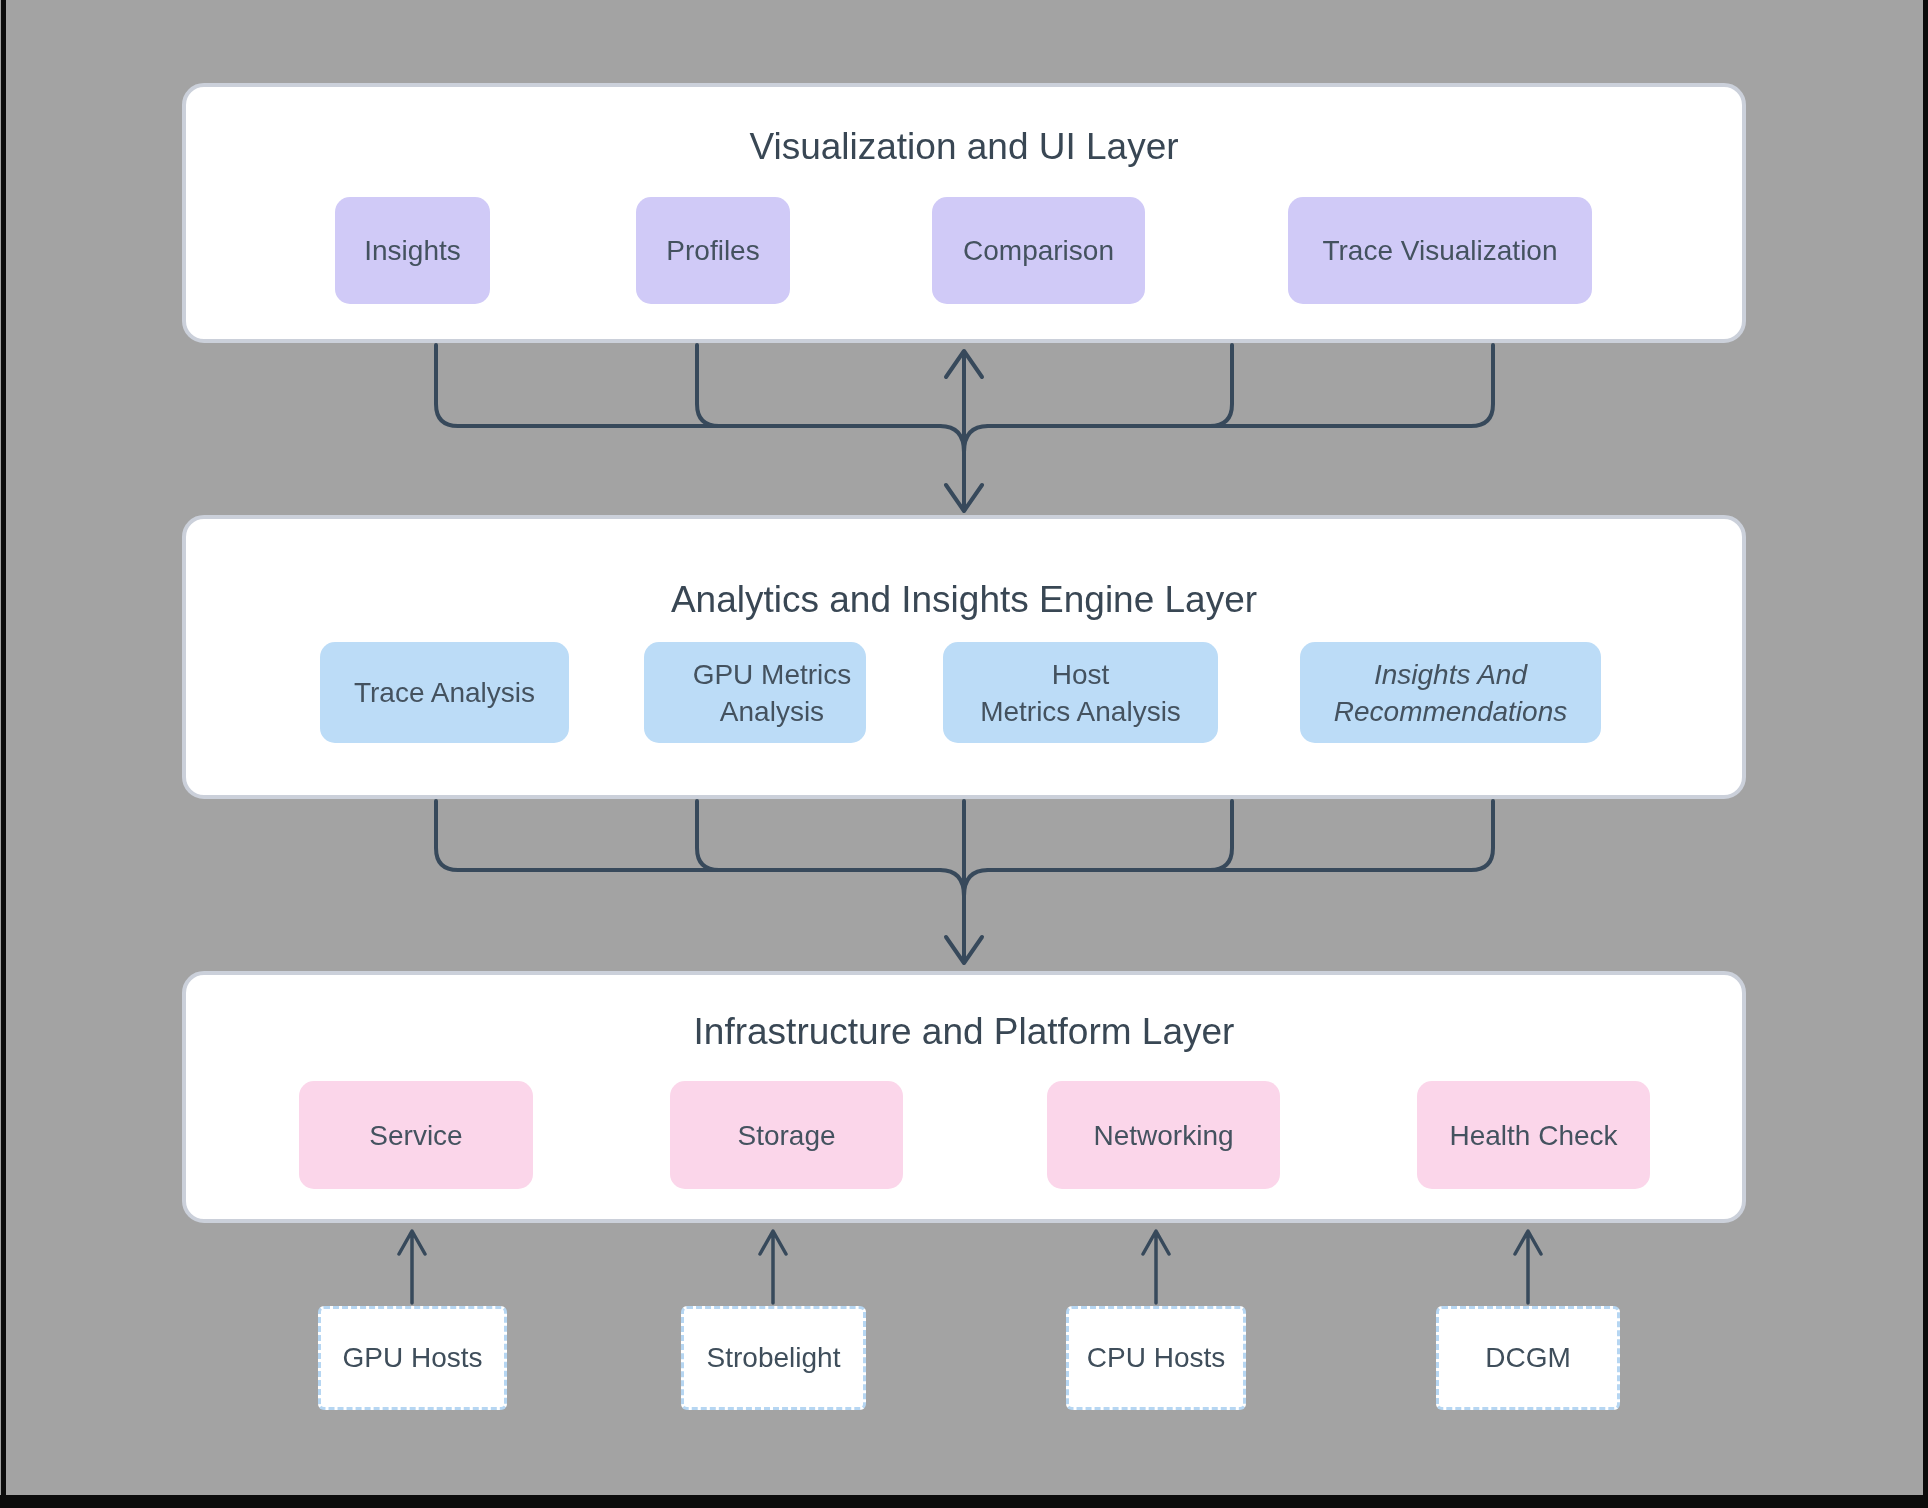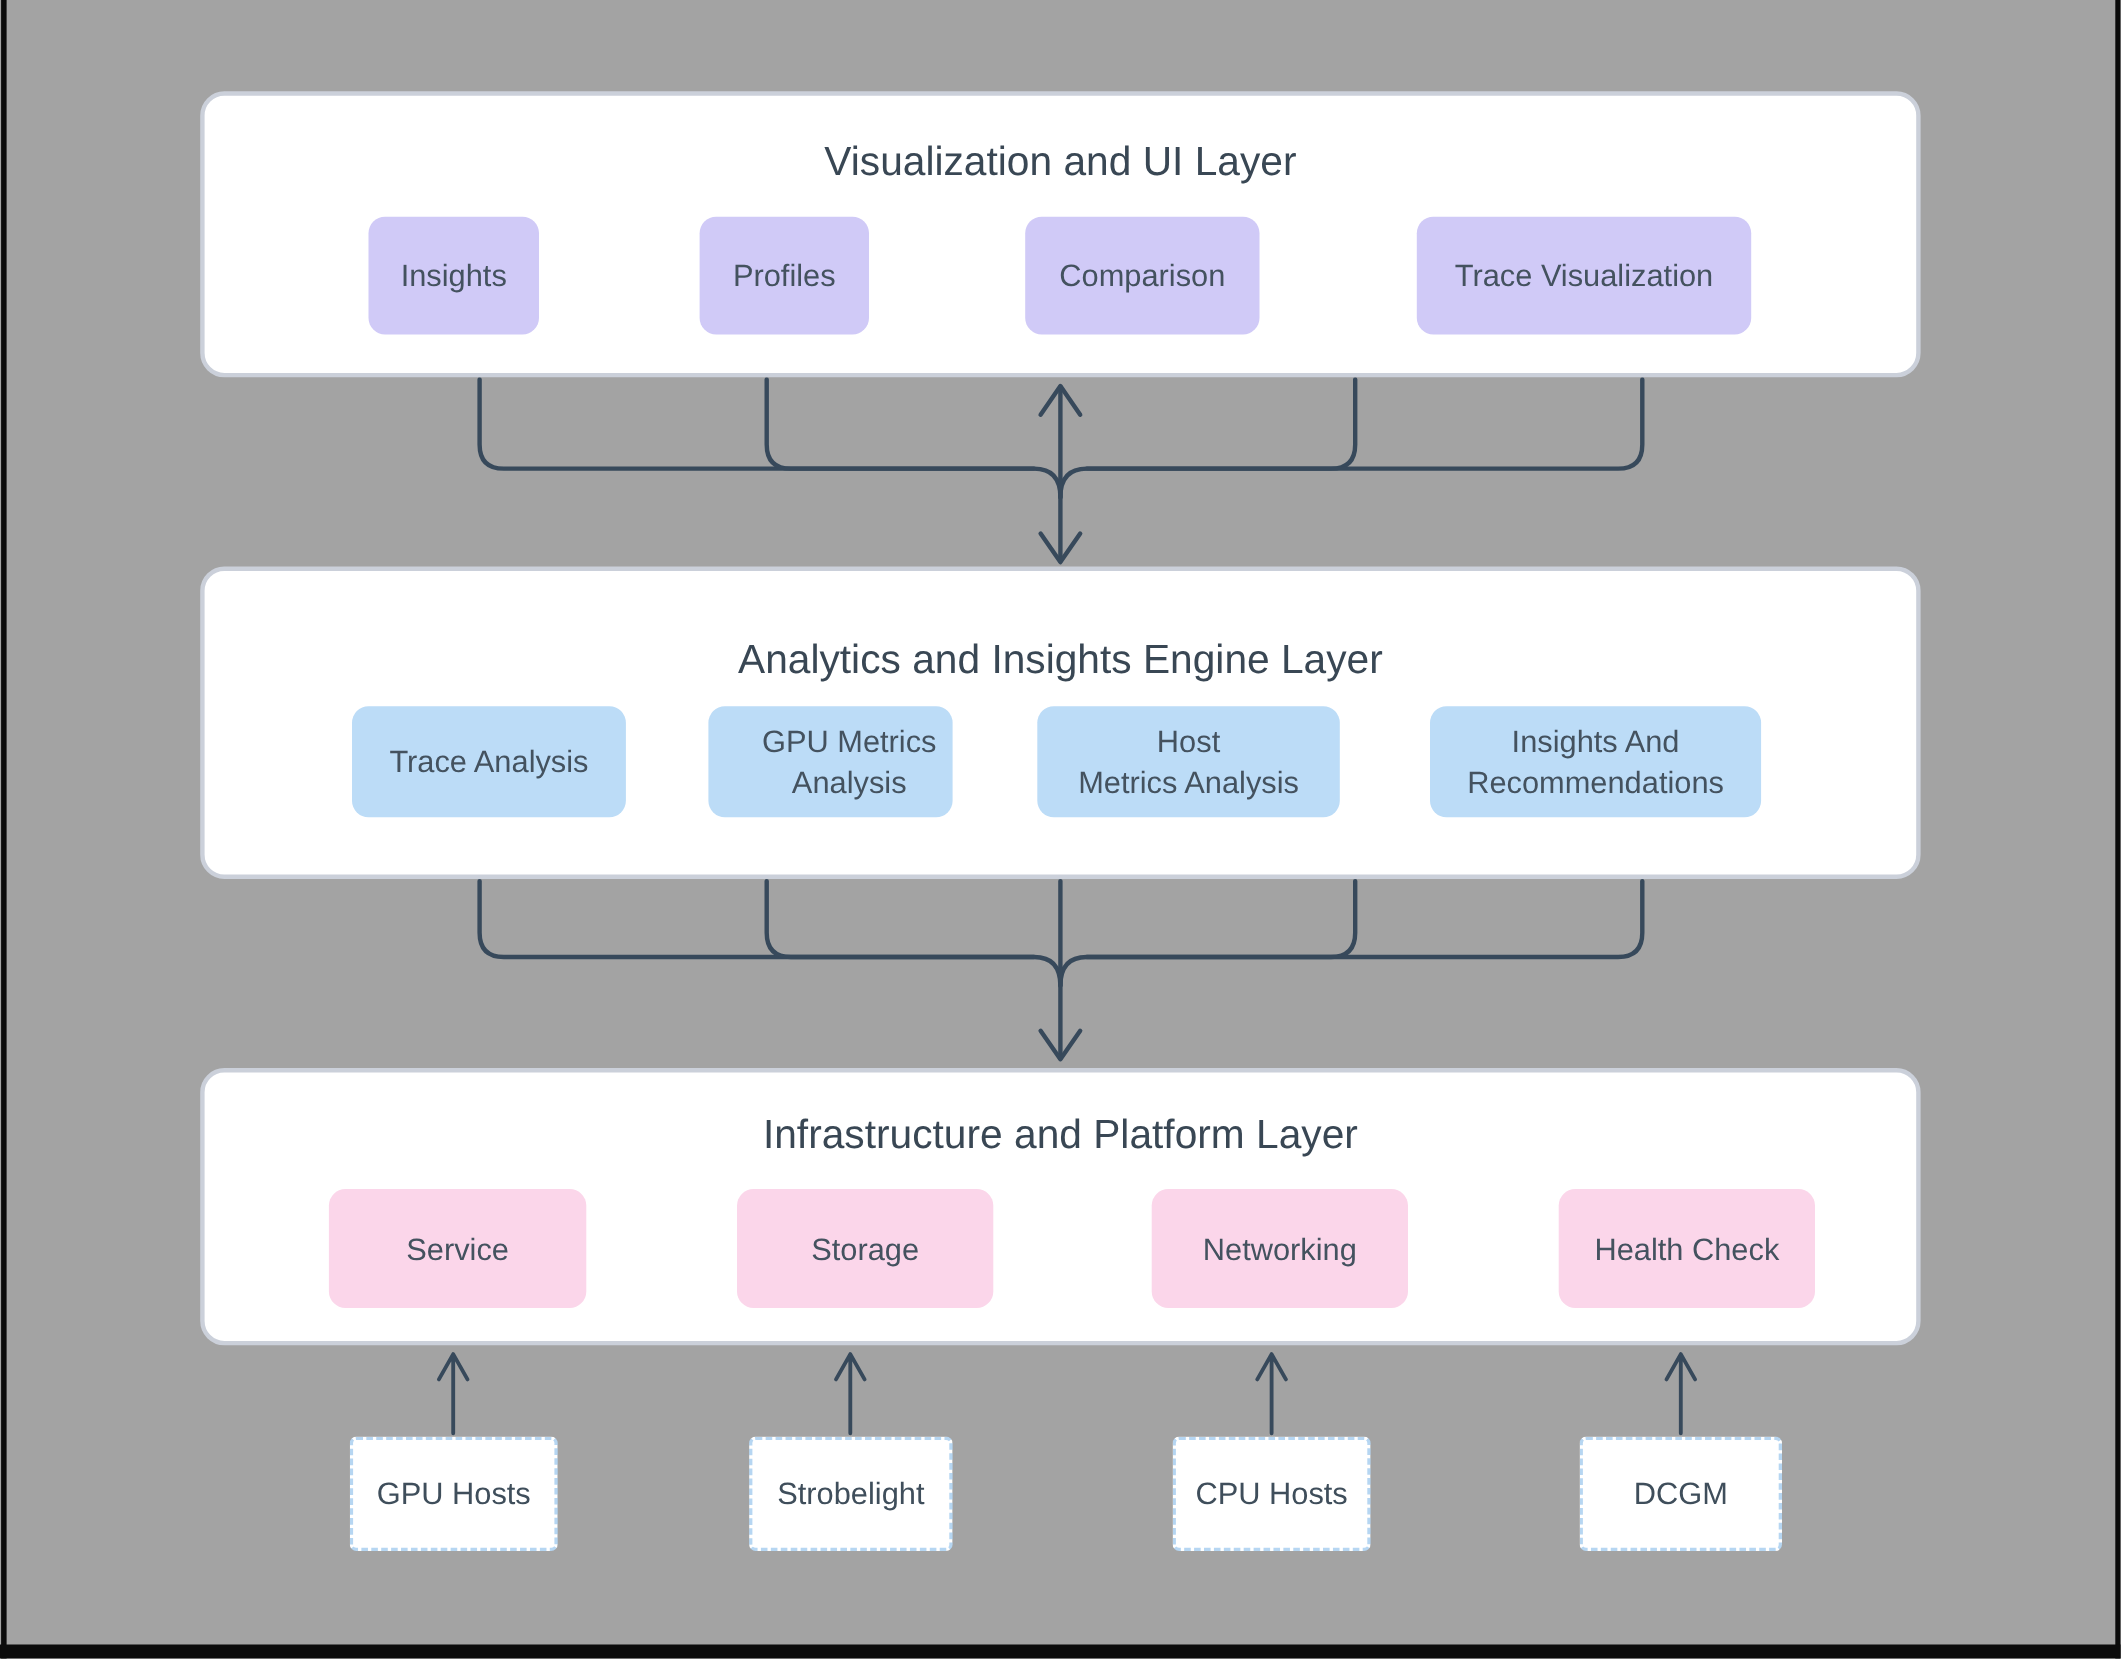--- a/index.html
+++ b/index.html
@@ -116,21 +116,21 @@
     <span>Trace Analysis</span>
   </div>
   <div class="node node-analytics" style="left:644px;width:222px;padding-left:34px;">
     <span>GPU Metrics
 Analysis</span>
   </div>
   <div class="node node-analytics" style="left:943px;width:275px;">
     <span>Host
 Metrics Analysis</span>
   </div>
-  <div class="node node-analytics" style="left:1300px;width:301px;">
+  <div class="node node-analytics" style="left:1300px;width:301px;font-style:italic;">
     <span>Insights And
 Recommendations</span>
   </div>
 
   <div class="layer layer-3">
     <div class="layer-title">Infrastructure and Platform Layer</div>
   </div>
   <div class="node node-infra" style="left:299px;width:234px;">
     <span>Service</span>
   </div>

